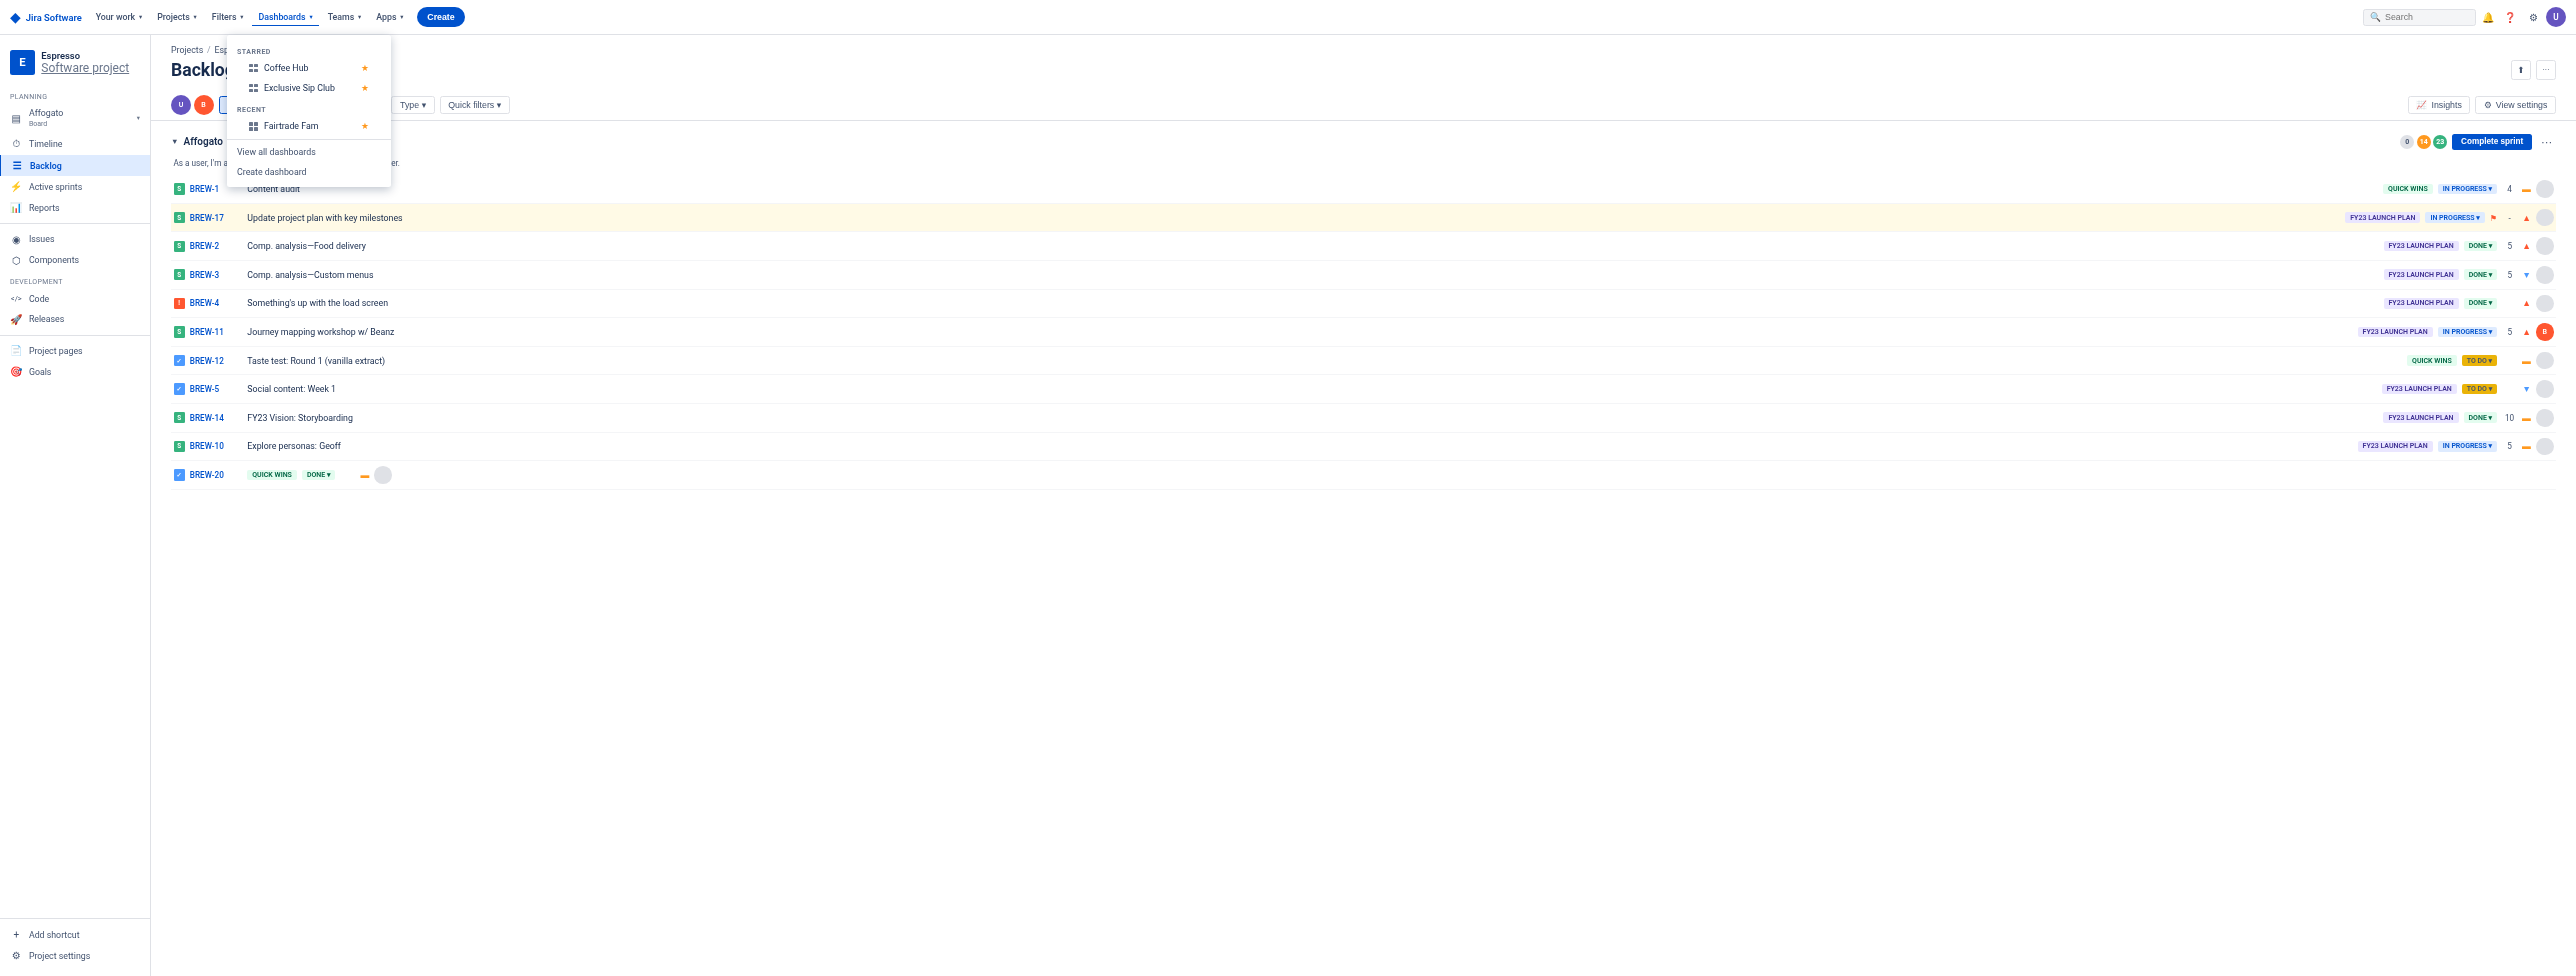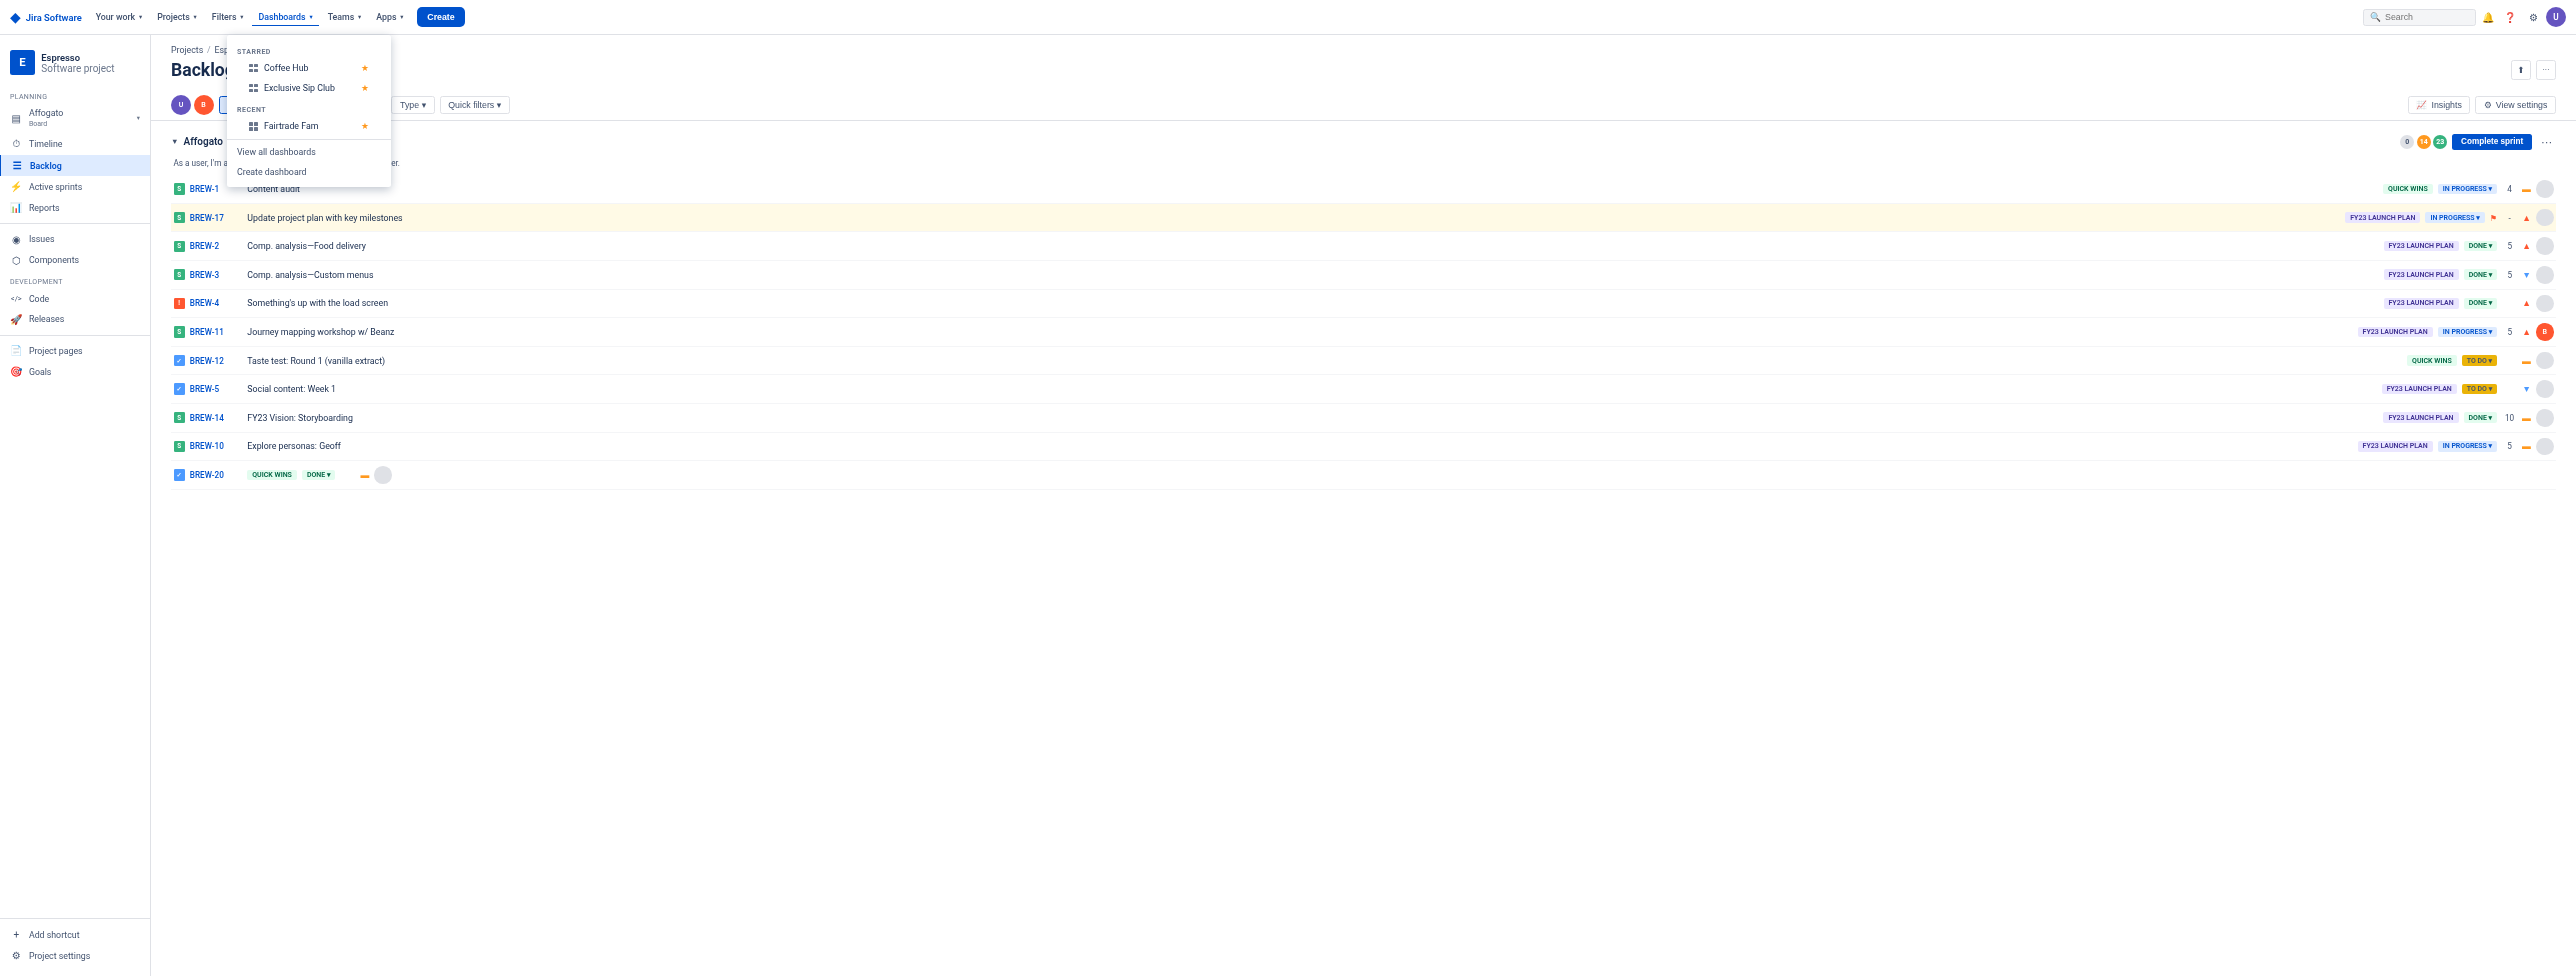--- a/index.html
+++ b/index.html
@@ -5,36 +5,36 @@
     * { box-sizing: border-box; margin: 0; padding: 0; }
     body { font-family: -apple-system, BlinkMacSystemFont, 'Segoe UI', Roboto, sans-serif; font-size: 8.8px; background: #f4f5f7; color: #172b4d; overflow-x: hidden; }
 
     
     .top-nav { display: flex; align-items: center; background: #fff; border-bottom: 0.6px solid #dfe1e6; height: 35px; padding: 0 10px; gap: 2.5px; position: relative; z-index: 100; }
     .top-nav-logo { display: flex; align-items: center; gap: 5px; margin-right: 5px; }
     .top-nav-brand { font-size: 9.4px; font-weight: 600; color: #0052cc; white-space: nowrap; }
     .top-nav-item { display: flex; align-items: center; gap: 2.5px; padding: 3.8px 6.3px; border-radius: 2.5px; cursor: pointer; color: #42526e; font-size: 8.8px; font-weight: 500; white-space: nowrap; }
     .top-nav-item.dashboards-active { color: #0052cc; }
     .chevron-small { font-size: 6.3px; margin-left: 1.3px; }
-    .create-btn { background: #0052cc; color: #fff; border: none; border-radius: 5px; padding: 5px 10px; font-size: 8.8px; font-weight: 600; cursor: pointer; margin-left: 5px; }
+    .create-btn { background: #0052cc; color: #fff; border: none; border-radius: 10px; padding: 5px 10px; font-size: 8.8px; font-weight: 600; cursor: pointer; margin-left: 5px; }
     .nav-spacer { flex: 1; }
     .search-bar { display: flex; align-items: center; border: 0.6px solid #dfe1e6; border-radius: 2.5px; padding: 2.5px 6.3px; gap: 3.8px; background: #f4f5f7; min-width: 113px; }
     .search-bar input { border: none; background: transparent; outline: none; font-size: 8.8px; color: #42526e; width: 76px; }
     .search-icon-small { color: #6b778c; font-size: 8.8px; }
     .nav-icon-btn { width: 20px; height: 20px; border-radius: 50%; display: flex; align-items: center; justify-content: center; cursor: pointer; color: #42526e; font-size: 10px; }
     .avatar-circle { width: 20px; height: 20px; border-radius: 50%; background: #6554c0; display: flex; align-items: center; justify-content: center; color: #fff; font-size: 8.2px; font-weight: 600; cursor: pointer; }
 
     
     .layout { display: flex; height: calc(100vh - 35px); }
     .sidebar { width: 151px; background: #fff; border-right: 0.6px solid #dfe1e6; display: flex; flex-direction: column; padding: 10px 0; flex-shrink: 0; overflow-y: auto; }
     .sidebar-project { display: flex; align-items: center; gap: 6.3px; padding: 5px 10px 10px; }
     .project-icon { width: 25px; height: 25px; background: #0052cc; border-radius: 2.5px; display: flex; align-items: center; justify-content: center; color: #fff; font-size: 11.3px; font-weight: bold; flex-shrink: 0; }
     .project-info { display: flex; flex-direction: column; }
     .project-name { font-size: 9.4px; font-weight: 600; color: #172b4d; }
-    .project-type { font-size: 10px; color: #6b778c; }
+    .project-type { font-size: 12px; color: #6b778c; text-decoration: underline; }
     .sidebar-section-label { font-size: 7px; font-weight: 400; color: #6b778c; text-transform: uppercase; letter-spacing: 0.05em; padding: 7.6px 10px 2.5px; }
     .sidebar-item { display: flex; align-items: center; gap: 6.3px; padding: 5px 10px; cursor: pointer; color: #42526e; font-size: 8.8px; border-radius: 0; position: relative; }
     .sidebar-item.active { background: #deebff; color: #0052cc; font-weight: 600; border-left: 1.9px solid #0052cc; }
     .sidebar-item-icon { font-size: 10px; width: 12.6px; text-align: center; }
     .sidebar-item-label { flex: 1; }
     .sidebar-chevron { font-size: 6.3px; color: #6b778c; }
     .sidebar-divider { height: 0.6px; background: #dfe1e6; margin: 5px 0; }
     .sidebar-bottom { margin-top: auto; }
 
     

